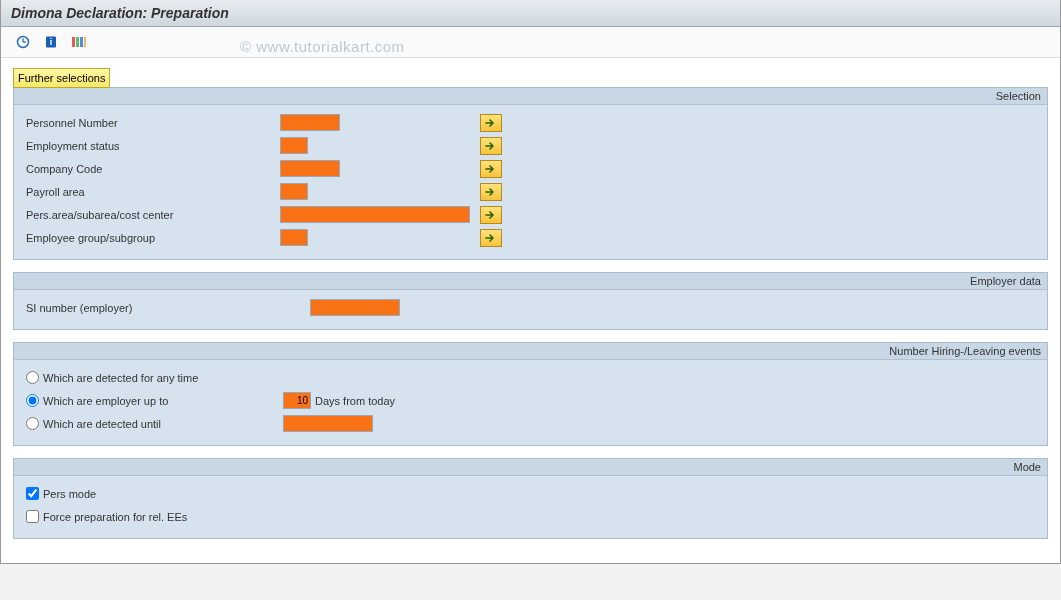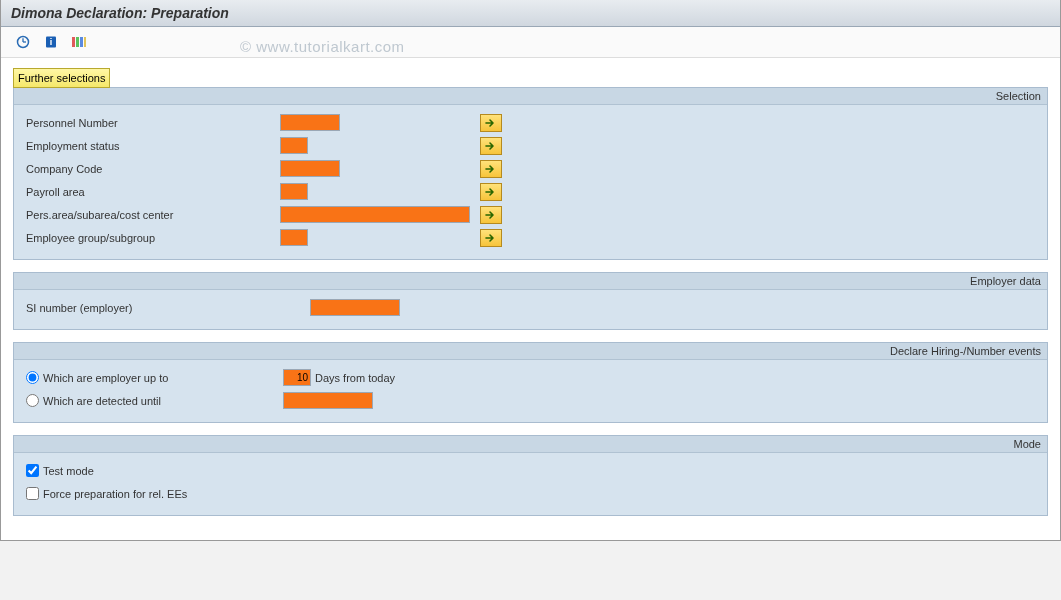--- a/index.html
+++ b/index.html
@@ -266,23 +266,27 @@
           <div class="field-label" style="width:290px">SI number (employer)</div>
           <div class="field-inputcell">
             <input class="txt w90" value="" style="">
           </div>
         </div>
       </div>
     </div>
 
     
     <div class="group">
-      <div class="group-title">Declare Hiring-/Number events</div>
+      <div class="group-title">Number Hiring-/Leaving events</div>
       <div class="group-body">
 
+        <div class="radio-row">
+          <input type="radio" name="hiring" style="">
+          <span class="lbl">Which are detected for any time</span>
+        </div>
 
         <div class="radio-row">
           <input type="radio" name="hiring" checked="" style="">
           <span class="lbl">Which are employer up to</span>
           <input class="txt w30" style="text-align: right;" value="10">
           <span class="suffix">Days from today</span>
         </div>
 
         <div class="radio-row">
           <input type="radio" name="hiring" style="">
@@ -292,21 +296,21 @@
 
       </div>
     </div>
 
     
     <div class="group">
       <div class="group-title">Mode</div>
       <div class="group-body">
         <div class="check-row">
           <input type="checkbox" checked="" style="">
-          <span class="lbl">Test mode</span>
+          <span class="lbl">Pers mode</span>
         </div>
         <div class="check-row">
           <input type="checkbox" style="">
           <span class="lbl">Force preparation for rel. EEs</span>
         </div>
       </div>
     </div>
 
   </div>
 

